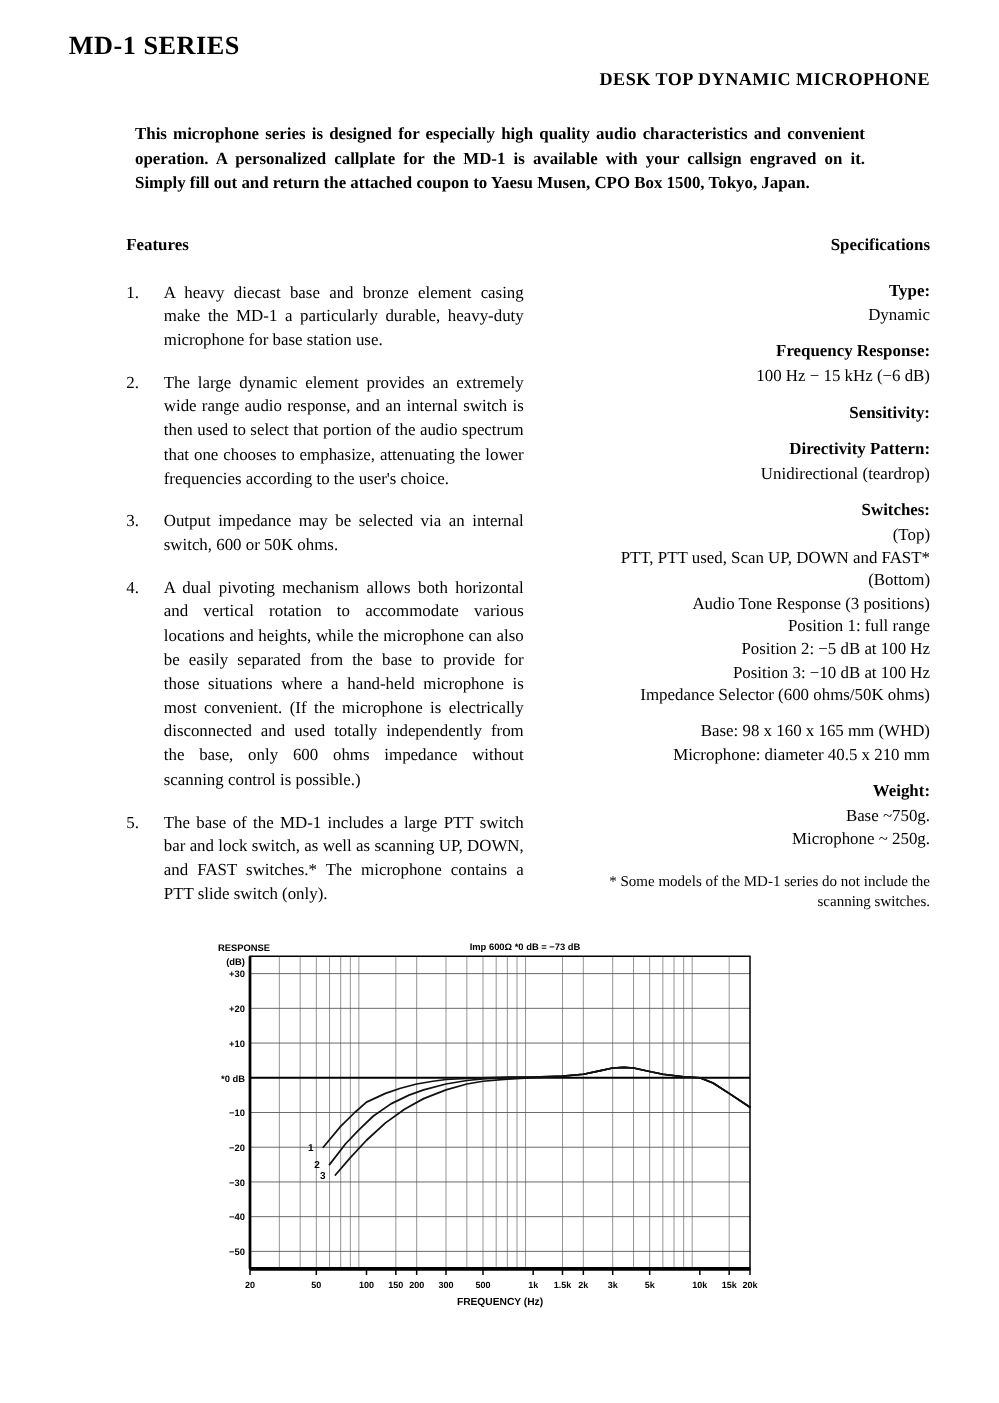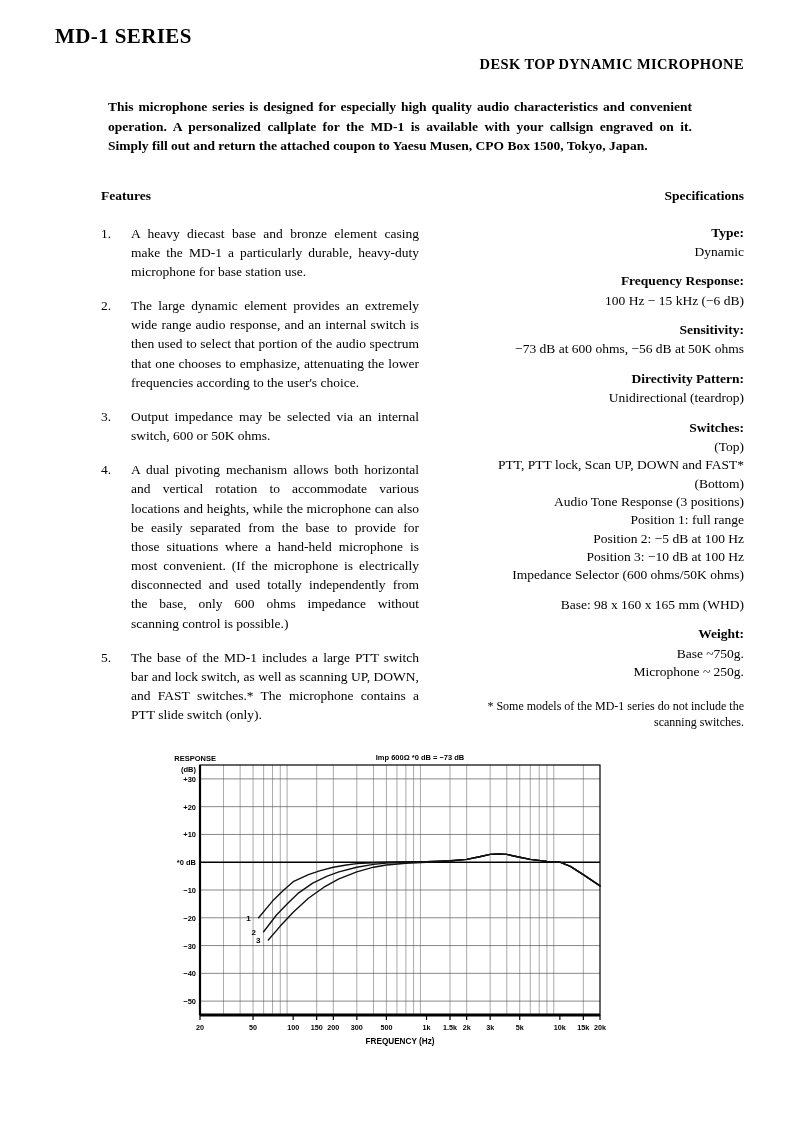--- a/index.html
+++ b/index.html
@@ -84,39 +84,39 @@
           <div class="spec-entry">
             <div class="spec-label">Type:</div>
             <div class="spec-line ind2">Dynamic</div>
           </div>
           <div class="spec-entry">
             <div class="spec-label">Frequency Response:</div>
             <div class="spec-line ind2">100 Hz − 15 kHz (−6 dB)</div>
           </div>
           <div class="spec-entry">
             <div class="spec-label">Sensitivity:</div>
-            <div class="spec-line ind2">−73 dB at 600 ohms, −56 dB at 50K ohms</div>
           </div>
           <div class="spec-entry">
             <div class="spec-label">Directivity Pattern:</div>
             <div class="spec-line ind2">Unidirectional (teardrop)</div>
           </div>
           <div class="spec-entry">
             <div class="spec-label">Switches:</div>
             <div class="spec-line ind1">(Top)</div>
-            <div class="spec-line ind2">PTT, PTT lock, Scan UP, DOWN and FAST*</div>
+            <div class="spec-line ind2">PTT, PTT used, Scan UP, DOWN and FAST*</div>
             <div class="spec-line ind1">(Bottom)</div>
             <div class="spec-line ind2">Audio Tone Response (3 positions)</div>
             <div class="spec-line ind3">Position 1: full range</div>
             <div class="spec-line ind3">Position 2: −5 dB at 100 Hz</div>
             <div class="spec-line ind3">Position 3: −10 dB at 100 Hz</div>
             <div class="spec-line ind2">Impedance Selector (600 ohms/50K ohms)</div>
           </div>
           <div class="spec-entry">
             <div class="spec-line ind2">Base:  98 x 160 x 165 mm (WHD)</div>
+            <div class="spec-line ind2">Microphone:  diameter 40.5 x 210 mm</div>
           </div>
           <div class="spec-entry">
             <div class="spec-label">Weight:</div>
             <div class="spec-line ind2">Base ~750g.</div>
             <div class="spec-line ind2">Microphone ~ 250g.</div>
           </div>
         </div>
       <div class="footnote">* Some models of the MD-1 series do not include the scanning switches.</div>
     </div>
   </div>

